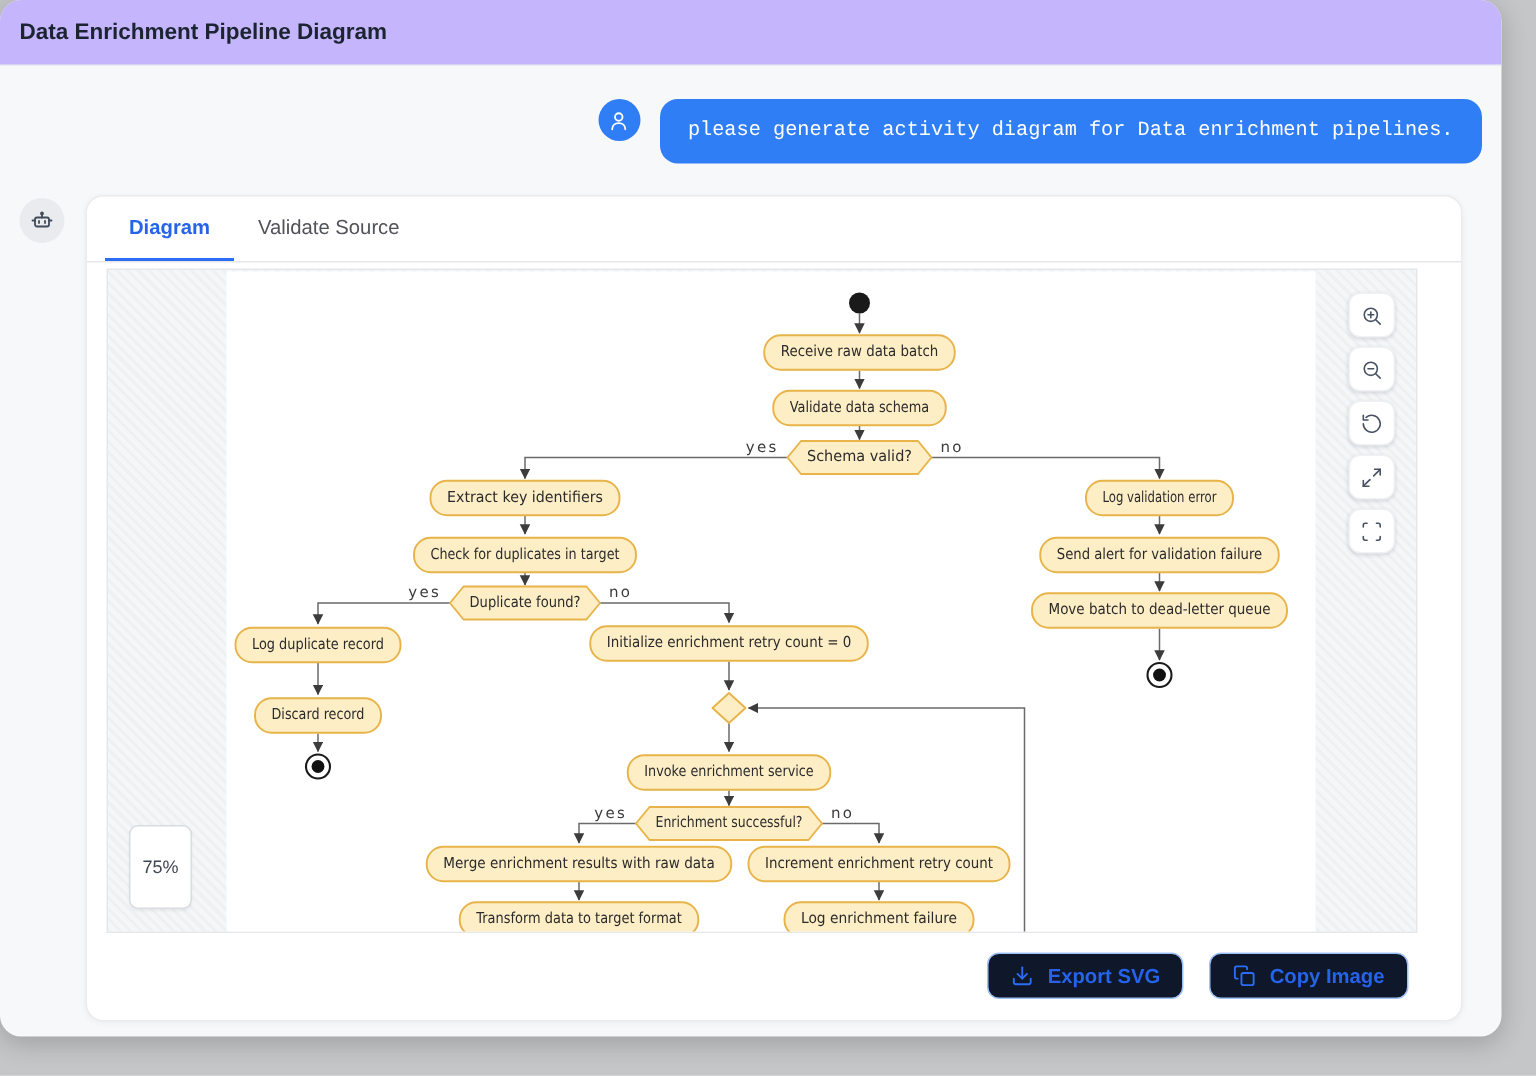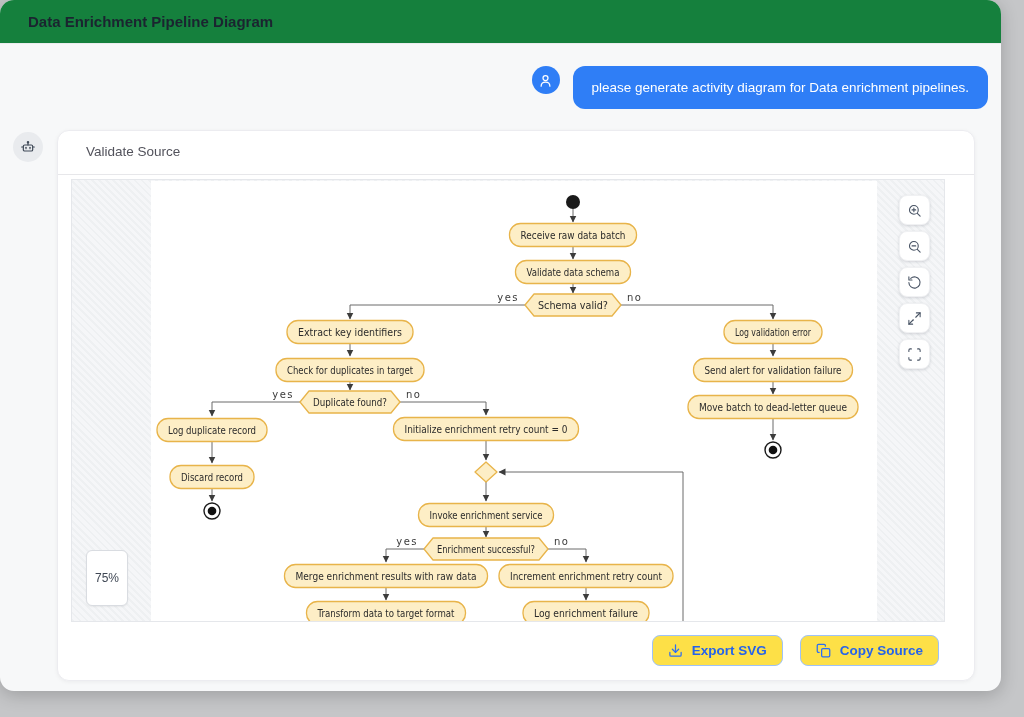--- a/index.html
+++ b/index.html
@@ -1,30 +1,30 @@
 <!DOCTYPE html>
 <html><head>
 <meta charset="utf-8">
 <style>
   * { margin:0; padding:0; box-sizing:border-box; }
   html,body { width:1024px; height:717px; overflow:hidden; background:#c5c6c8;
     font-family:"Liberation Sans", sans-serif; }
   .window { position:absolute; left:0; top:0; width:1001px; height:691px;
     background:#f7f8f9; border-radius:14px; overflow:hidden;
     box-shadow:0 4px 18px rgba(0,0,0,.20); }
-  .app-header { position:absolute; left:0; top:0; width:100%; height:44px; background:#15803d;
-    border-bottom:1px solid #ebecee; display:flex; align-items:center; padding-left:28px; }
+  .app-header { position:absolute; left:0; top:0; width:100%; height:44px; background:#c4b5fd;
+    border-bottom:1px solid #ebecee; display:flex; align-items:center; padding-left:13px; }
   .app-title { font-size:15px; font-weight:700; color:#1b2430; }
 
   
   .chat-row { position:absolute; top:66px; right:13px; display:flex; gap:13px; align-items:flex-start; }
   .user-avatar { width:28px; height:28px; border-radius:50%; background:#2F7EF6;
     display:flex; align-items:center; justify-content:center; flex:0 0 auto; }
   .bubble { height:43px; border-radius:12px; background:#2F7EF6; color:#fff;
-    font-size:13.5px; display:flex; align-items:center; padding:0 19px; white-space:nowrap; }
+    font-size:13.5px; display:flex; align-items:center; padding:0 19px; white-space:nowrap;font-family:Liberation Mono, monospace; }
 
   
   .bot-avatar { position:absolute; left:13px; top:132px; width:30px; height:30px;
     border-radius:50%; background:#e9ebee; display:flex; align-items:center; justify-content:center; }
 
   
   .card { position:absolute; left:57px; top:130px; width:918px; height:551px; background:#fff;
     border:1px solid #ececf0; border-radius:12px; box-shadow:0 1px 4px rgba(0,0,0,.05); }
   .tabbar { position:absolute; left:0; top:0; width:100%; height:44px;
     border-bottom:1px solid #e7e7ea; display:flex; padding-left:12px; }
@@ -51,21 +51,21 @@
     box-shadow:0 1px 3px rgba(15,23,42,.15); display:flex; align-items:center; justify-content:center;
     cursor:pointer; }
   .zbtn svg { stroke:#475263; }
 
   .zoom-badge { position:absolute; left:14px; bottom:15px; background:#fff; border:1px solid #d9dce1;
     border-radius:6px; padding:20px 8px; font-size:12px; color:#3f4754;
     box-shadow:0 1px 2px rgba(0,0,0,.06); }
 
   
   .card-footer { position:absolute; right:35px; bottom:14px; display:flex; gap:17px; }
-  .fbtn { height:31px; display:flex; align-items:center; gap:9px; padding:0 15px; background:#fde047;
+  .fbtn { height:31px; display:flex; align-items:center; gap:9px; padding:0 15px; background:#0f172a;
     border:1px solid #9ec2f8; border-radius:8px; color:#2563eb; font-size:13.5px; font-weight:600;
     font-family:"Liberation Sans",sans-serif; cursor:pointer; }
   .fbtn svg { stroke:#2b6df5; }
 </style>
 </head>
 <body>
 
 <div class="window">
 
   <div class="app-header">
@@ -89,20 +89,21 @@
         <circle cx="12" cy="5" r="1"></circle>
       <line x1="9" y1="12.5" x2="9" y2="14.5"></line>
         <line x1="15" y1="12.5" x2="15" y2="14.5"></line>
       <line x1="2.5" y1="12" x2="5" y2="12"></line>
         <line x1="19" y1="12" x2="21.5" y2="12"></line>
     </svg>
   </div>
 
   <div class="card">
     <div class="tabbar">
+      <div class="tab active">Diagram</div>
       <div class="tab">Validate Source</div>
     </div>
 
     <div class="viewport">
       <div class="canvas">
         <svg id="diagram-svg" viewBox="149 179 726 441">
             <defs>
               <marker id="arrow" orient="auto" markerWidth="9" markerHeight="8" refX="6.5" refY="3.5" markerUnits="userSpaceOnUse">
                 <path d="M0,0 L7,3.5 L0,7 Z" fill="#3c3c3c"></path>
               </marker>
@@ -268,18 +269,18 @@
             <polyline points="7 10 12 15 17 10"></polyline>
             <line x1="12" y1="15" x2="12" y2="3"></line>
         </svg>
         <span>Export SVG</span>
       </button>
       <button class="fbtn">
         <svg width="15" height="15" viewBox="0 0 24 24" fill="none" stroke-width="2" stroke-linecap="round" stroke-linejoin="round">
           <rect x="9" y="9" width="13" height="13" rx="2"></rect>
             <path d="M5 15H4a2 2 0 0 1-2-2V4a2 2 0 0 1 2-2h9a2 2 0 0 1 2 2v1"></path>
         </svg>
-        <span>Copy Source</span>
+        <span>Copy Image</span>
       </button>
     </div>
   </div>
 
 </div>
 
 </body></html>

